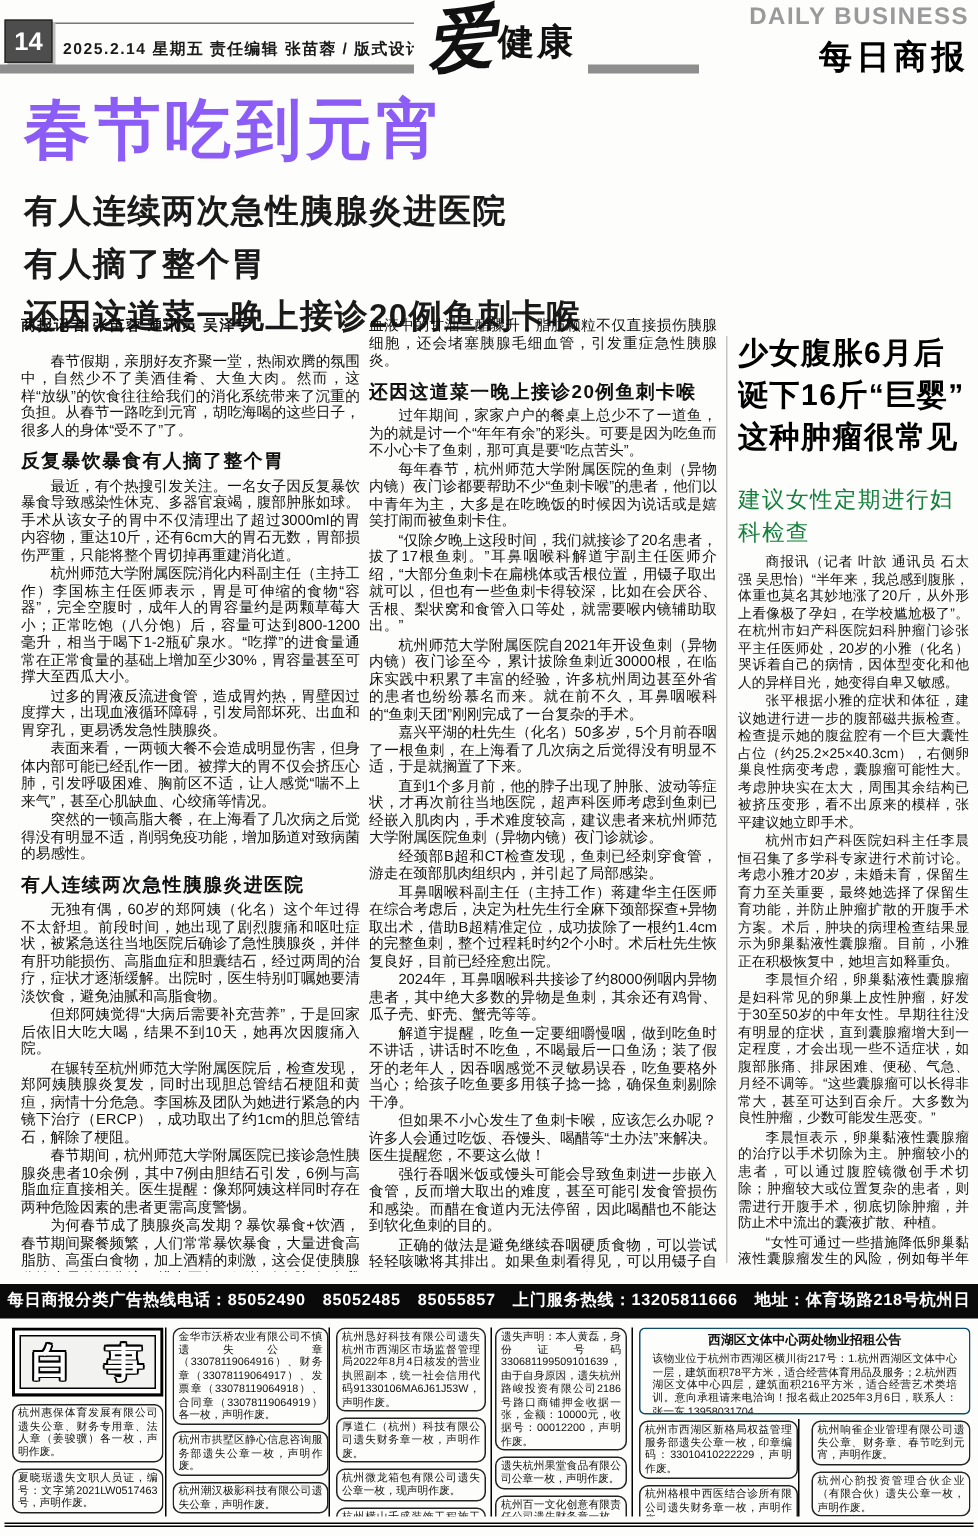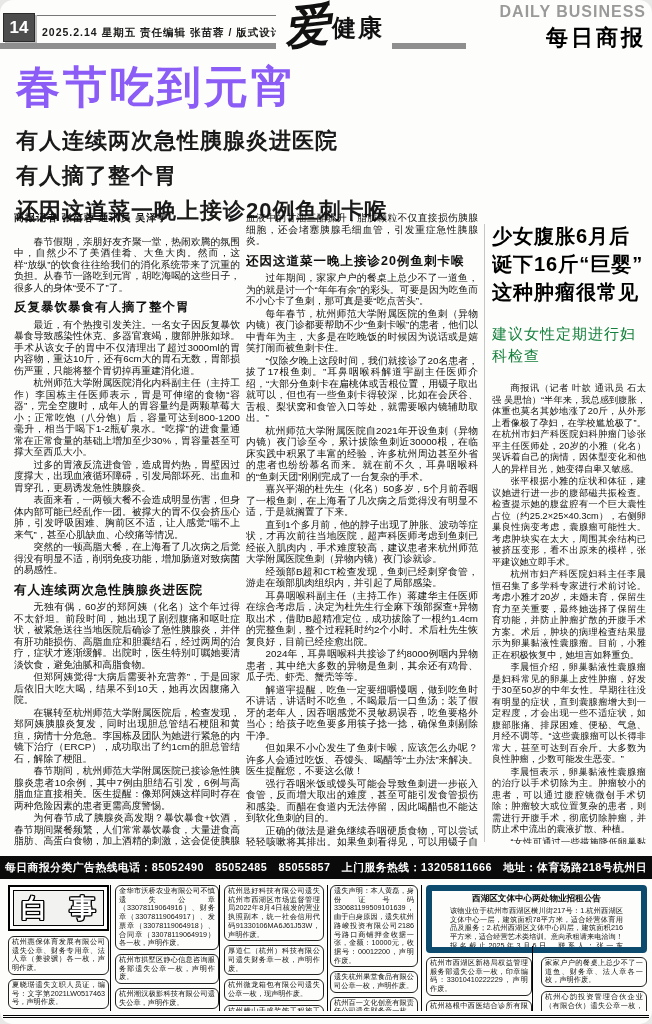--- a/index.html
+++ b/index.html
@@ -1,21 +1,20 @@
 <!DOCTYPE html>
 <html><head>
 <meta charset="utf-8">
 <style>
   html,body{margin:0;padding:0;background:#e8e8e6;}
   .page{
     position:relative;width:652px;height:1024px;margin:0 auto;
     background:#fdfdfb;color:#111;
     font-family:"Liberation Sans",sans-serif;
     overflow:hidden;
-    border-radius:13px;
   }
   
   .rule-top{position:absolute;left:10px;top:15px;width:268px;height:1px;background:#777;}
   .pagenum-box{
     position:absolute;left:3px;top:13px;width:30px;height:27px;
     background:#4d4d4d;color:#fff;font-size:17px;font-weight:bold;
     display:flex;align-items:center;justify-content:center;
     border:1px solid #2b2b2b;box-shadow:2px 2px 0 #bdbdbd;
   }
   .date-line{position:absolute;left:42px;top:26px;font-size:10.5px;font-weight:bold;letter-spacing:1px;color:#1a1a1a;}
@@ -37,41 +36,41 @@
   .col2{left:246px;width:232px;}
   .byline{font-size:10px;font-weight:bold;margin:0 0 12px 0;letter-spacing:1px;}
   .para{margin:0 0 1px 0;text-indent:2em;}
   .para.noindent{text-indent:0;}
   .sec-head{font-size:12.5px;font-weight:bold;margin:9px 0 5px 0;letter-spacing:1px;}
   .vrule{position:absolute;left:484px;top:224px;width:1px;height:618px;background:#c6c6c4;}
   
   .sidebar{position:absolute;left:492px;top:222px;width:154px;height:622px;overflow:hidden;}
   .sb-title-line{font-size:20px;line-height:28px;font-weight:900;letter-spacing:1px;color:#000;}
   .sb-sub{font-size:15px;line-height:22px;font-weight:400;color:#15803d;margin-top:17px;letter-spacing:1px;}
-  .sb-body{margin-top:16px;font-size:9.2px;line-height:11.5px;text-align:justify;}
+  .sb-body{margin-top:2px;font-size:9.2px;line-height:11.5px;text-align:justify;}
   .sb-body .para{margin-bottom:1px;}
   
   .hotline{position:absolute;left:0;top:856px;width:652px;height:23px;background:#0a0a0a;color:#fff;
     font-size:10.8px;font-weight:bold;text-align:center;line-height:23px;letter-spacing:0.5px;}
   
   .classifieds{position:absolute;left:3px;top:880px;width:646px;height:135px;border-bottom:3px double #000;}
   .cls-col{position:absolute;top:5px;height:126px;overflow:hidden;}
   .cls-a{left:5px;width:101px;}
   .cls-b{left:112px;width:104px;}
   .cls-c{left:221px;width:100px;}
   .cls-d{left:327px;width:88px;}
   .cls-e{left:423px;width:221px;}
   .cls-div{position:absolute;top:5px;width:1px;height:126px;background:#000;}
   .ad{border:1px solid #222;border-radius:6px;padding:1px 3px;margin-bottom:4px;
     font-size:7.2px;line-height:8.7px;text-align:justify;color:#111;}
   .baishi-box{height:42px;border:2px solid #000;box-shadow:inset 0 0 0 3px #fff, inset 0 0 0 4px #000;
     display:flex;align-items:center;justify-content:space-around;margin-bottom:5px;background:#f2f2f0;}
   .baishi-char{font-size:26px;font-weight:900;color:#fff;
     text-shadow:-1.3px 0 #000,1.3px 0 #000,0 -1.3px #000,0 1.3px #000,-1px -1px #000,1px 1px #000,-1px 1px #000,1px -1px #000;}
-  .rental{border:6px solid #0c4a6e;border-radius:4px;padding:2px 18px;margin-bottom:4px;height:52px;overflow:hidden;}
+  .rental{border:1px solid #0c4a6e;border-radius:4px;padding:2px 8px;margin-bottom:4px;height:52px;overflow:hidden;}
   .rental-title{font-size:8.6px;font-weight:bold;text-align:center;margin-bottom:2px;}
   .rental-body{font-size:7.2px;line-height:8.7px;text-align:justify;}
   .cls-e-row{display:flex;gap:9px;}
   .cls-e-sub{width:106px;}
   .cls-e-div{position:absolute;left:529px;top:66px;width:1px;height:65px;background:#000;}
 </style>
 </head>
 <body>
 
 <div class="page">
@@ -200,21 +199,21 @@
       <div class="rental">
         <div class="rental-title">西湖区文体中心两处物业招租公告</div>
         <div class="rental-body">该物业位于杭州市西湖区横川街217号：1.杭州西湖区文体中心一层，建筑面积78平方米，适合经营体育用品及服务；2.杭州西湖区文体中心四层，建筑面积216平方米，适合经营艺术类培训。意向承租请来电洽询！报名截止2025年3月6日，联系人：张一东 13958031704</div>
       </div>
       <div class="cls-e-row">
         <div class="cls-e-sub">
             <div class="ad">杭州市西湖区新格局权益管理服务部遗失公章一枚，印章编码：33010410222229，声明作废。</div>
             <div class="ad">杭州格根中西医结合诊所有限公司遗失财务章一枚，声明作废。</div>
           </div>
         <div class="cls-e-sub">
-            <div class="ad">家家户户的餐桌上总少不了一道鱼、财务章、法人章各一枚，声明作废。</div>
+            <div class="ad">杭州响雀企业管理有限公司遗失公章、财务章、春节吃到元宵，声明作废。</div>
             <div class="ad">杭州心韵投资管理合伙企业（有限合伙）遗失公章一枚，声明作废。</div>
           </div>
       </div>
     </div>
     <div class="cls-e-div"></div>
 
   </div>
 
 </div>
 

